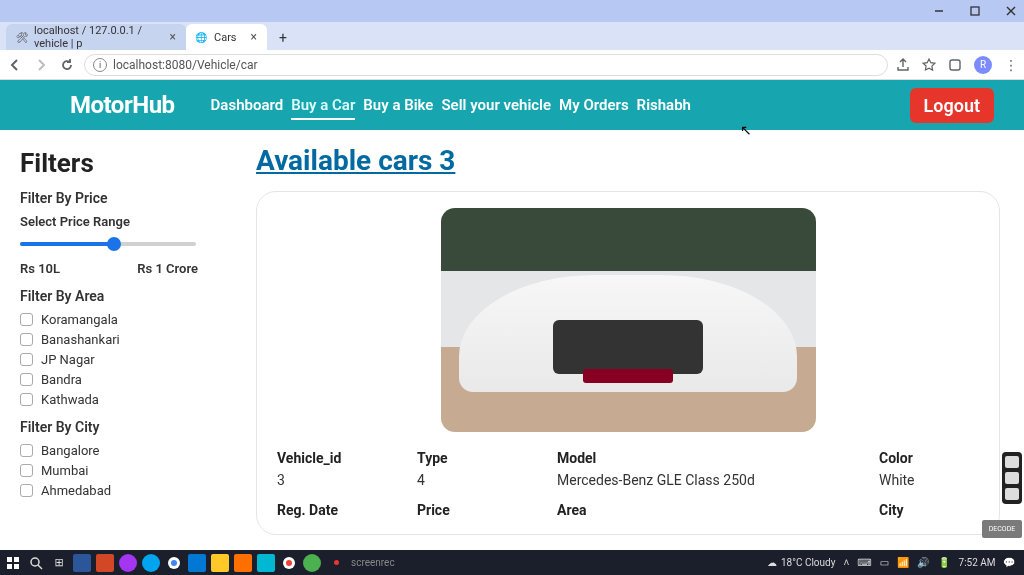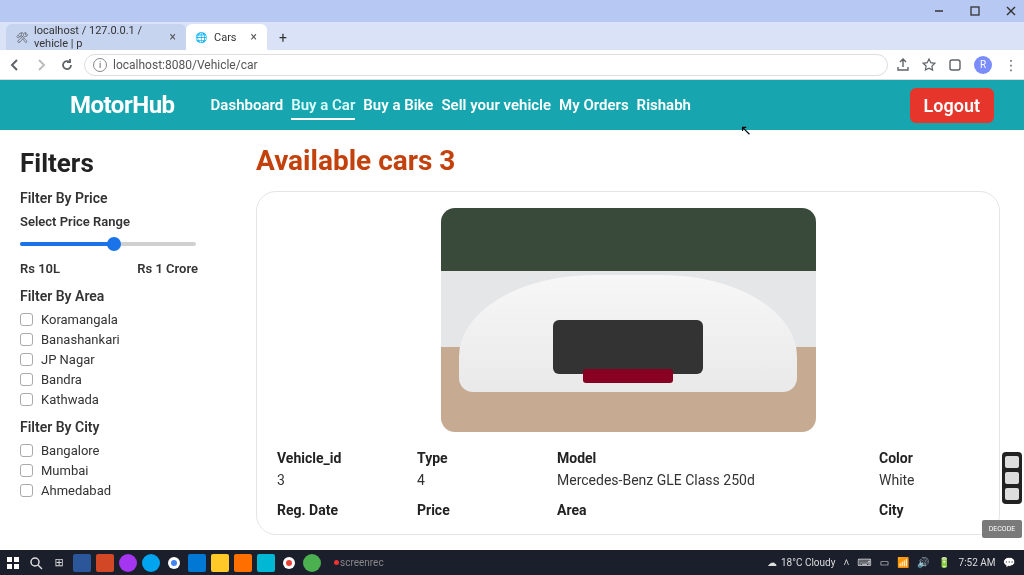--- a/index.html
+++ b/index.html
@@ -43,21 +43,21 @@
 .slider-wrap { position: relative; height: 18px; margin-top: 6px; }
 .slider-track { position: absolute; left: 0; right: 20px; top: 7px; height: 4px; background: #d0d0d0; border-radius: 2px; }
 .slider-fill { position: absolute; left: 0; top: 7px; height: 4px; background: #1a73e8; border-radius: 2px; width: 48%; }
 .slider-thumb { position: absolute; left: 48%; top: 2px; width: 14px; height: 14px; background: #1a73e8; border-radius: 50%; transform: translateX(-50%); }
 .slider-ends { display: flex; justify-content: space-between; font-size: 13px; font-weight: 600; color: #333; margin-top: 8px; padding-right: 18px; }
 .check-list { display: flex; flex-direction: column; gap: 5px; margin-top: 4px; }
 .check-item { display: flex; align-items: center; gap: 8px; font-size: 13px; color: #333; }
 .cbox { width: 13px; height: 13px; border: 1.5px solid #aaa; border-radius: 3px; background: #fff; }
 
 .main { flex: 1; padding: 14px 24px 0 20px; overflow: hidden; }
-.main h1 { font-size: 28px; font-weight: 700; color: #c2410c; margin-bottom: 14px; }
+.main h1 { font-size: 28px; font-weight: 700; color: #0369a1; margin-bottom: 14px; text-decoration: underline; }
 .card { border: 1px solid #e5e5e5; border-radius: 20px; padding: 16px 20px; }
 .car-img { width: 375px; height: 224px; margin: 0 auto 18px; border-radius: 14px; overflow: hidden; display: block; background: linear-gradient(#3a4a3a 0 28%, #e4e6e8 28% 62%, #c6aa92 62% 100%); position: relative; }
 .car-body { position: absolute; left: 5%; right: 5%; top: 30%; bottom: 18%; background: linear-gradient(#f7f7f7, #e9e9e9); border-radius: 40% 40% 14px 14px / 70% 70% 14px 14px; }
 .car-grille { position: absolute; left: 30%; right: 30%; top: 50%; height: 24%; background: #333; border-radius: 6px; }
 .car-plate { position: absolute; left: 38%; right: 38%; top: 72%; height: 6%; background: #802; border-radius: 3px; }
 
 .spec-grid { display: grid; grid-template-columns: 140px 140px 1fr 100px; row-gap: 6px; font-size: 14px; }
 .spec-grid .th { font-weight: 700; color: #222; }
 .spec-grid .td { color: #333; padding-bottom: 8px; }
 
@@ -66,21 +66,21 @@
 .float-tools div { width: 14px; height: 12px; background: #ddd; border-radius: 2px; margin: 0 auto; }
 .decode-badge { position: absolute; right: 2px; top: 520px; width: 40px; height: 18px; background: #7a7a7a; color: #fff; font-size: 7px; display:flex; align-items:center; justify-content:center; border-radius:2px; }
 
 
 .taskbar { position: absolute; left: 0; right: 0; bottom: 0; height: 25px; background: #1b1e2b; display: flex; align-items: center; padding: 0 4px; color: #ddd; font-size: 10px; }
 .tb-left { display: flex; align-items: center; gap: 5px; }
 .tb-ico { width: 18px; height: 18px; border-radius: 2px; display: flex; align-items: center; justify-content: center; font-size: 11px; }
 .tb-spacer { flex: 1; }
 .tb-right { display: flex; align-items: center; gap: 8px; padding-right: 4px; }
 .tb-right .weath { display: flex; align-items: center; gap: 4px; }
-.screenrec { color: #888; font-size: 10px; margin-left: 8px; display:flex; align-items:center; gap:1px;}
+.screenrec { color: #888; font-size: 10px; margin-left: 8px; display:flex; align-items:center; gap:12px;}
 .screenrec .dot{ width:5px;height:5px;background:#e33;border-radius:50%;}
 
 .cursor-arrow { position: absolute; left: 740px; top: 122px; font-size: 14px; color: #000; pointer-events: none; }
 
 svg { display: block; }
 </style>
 </head>
 <body>
 
 <div class="titlebar">

